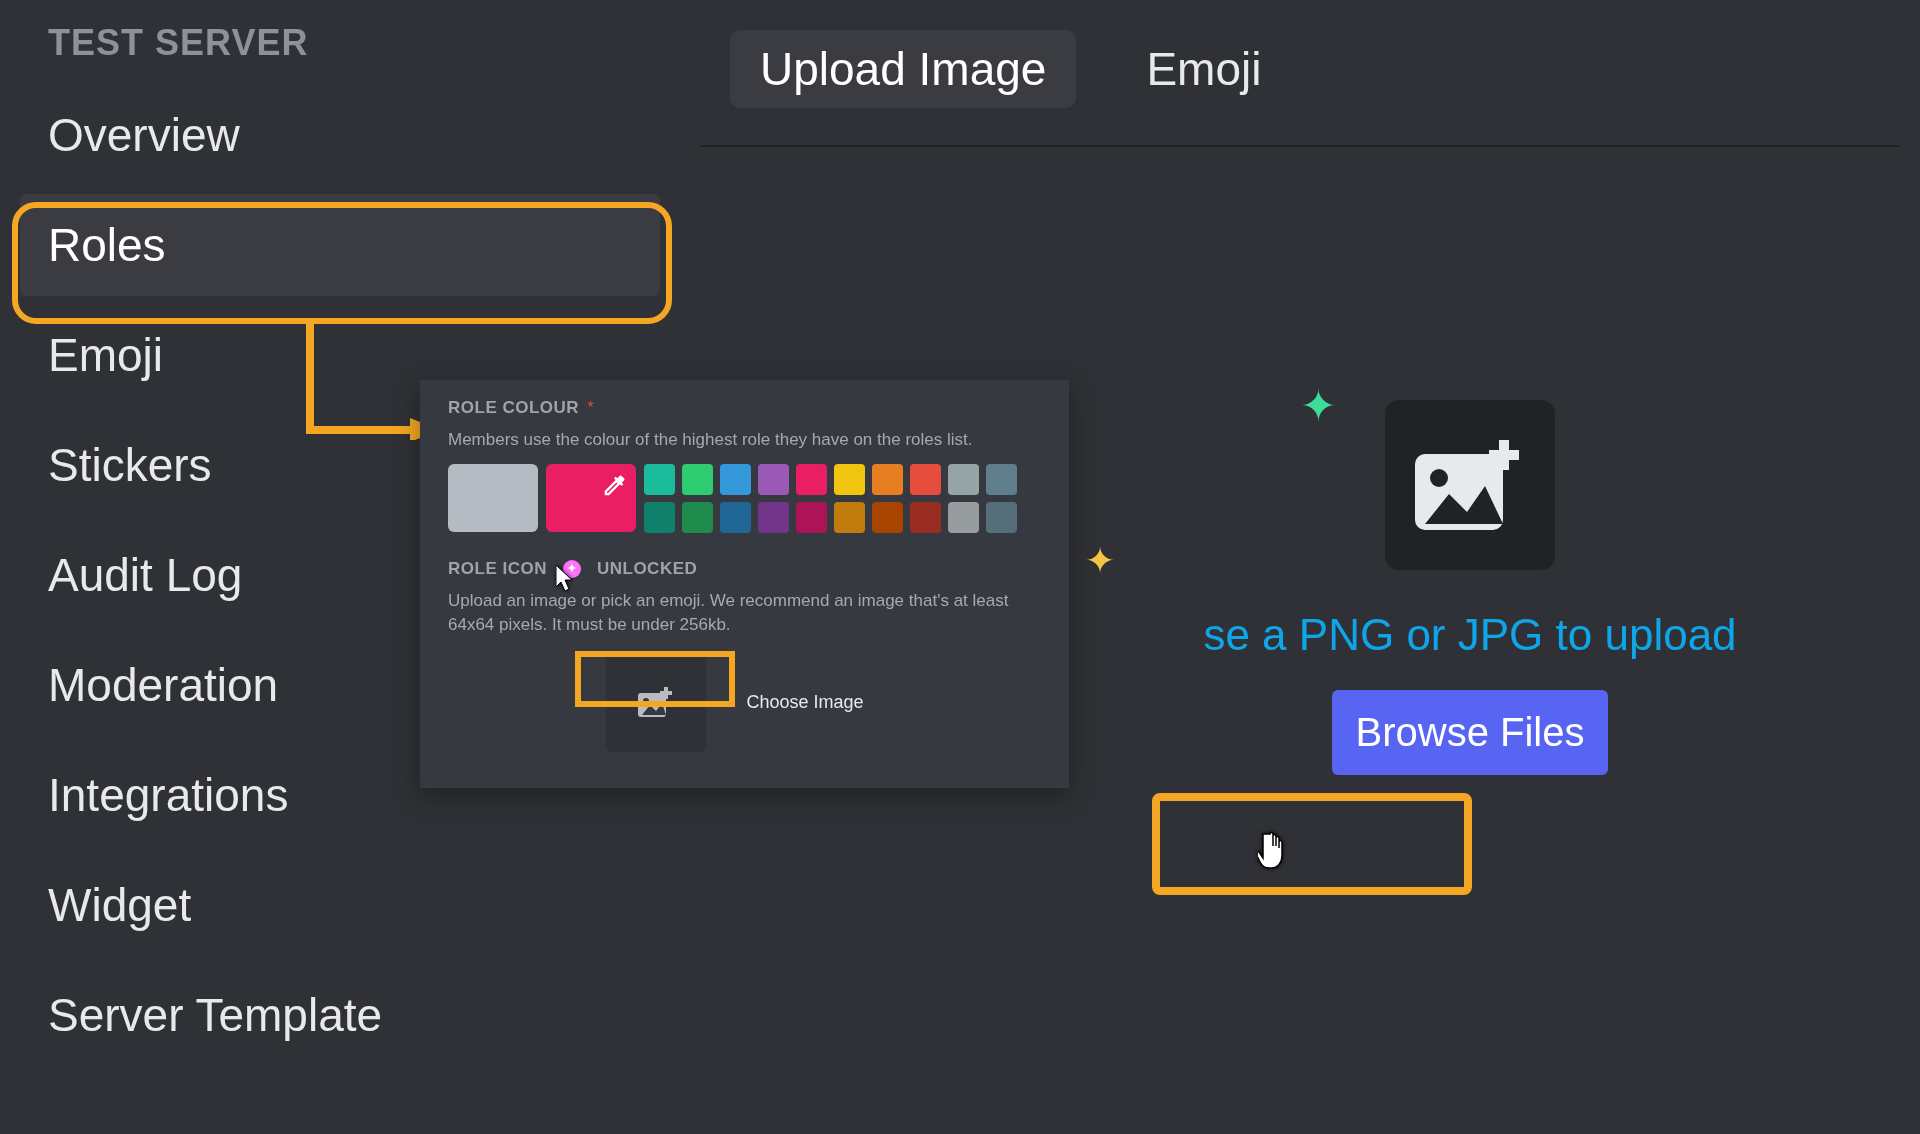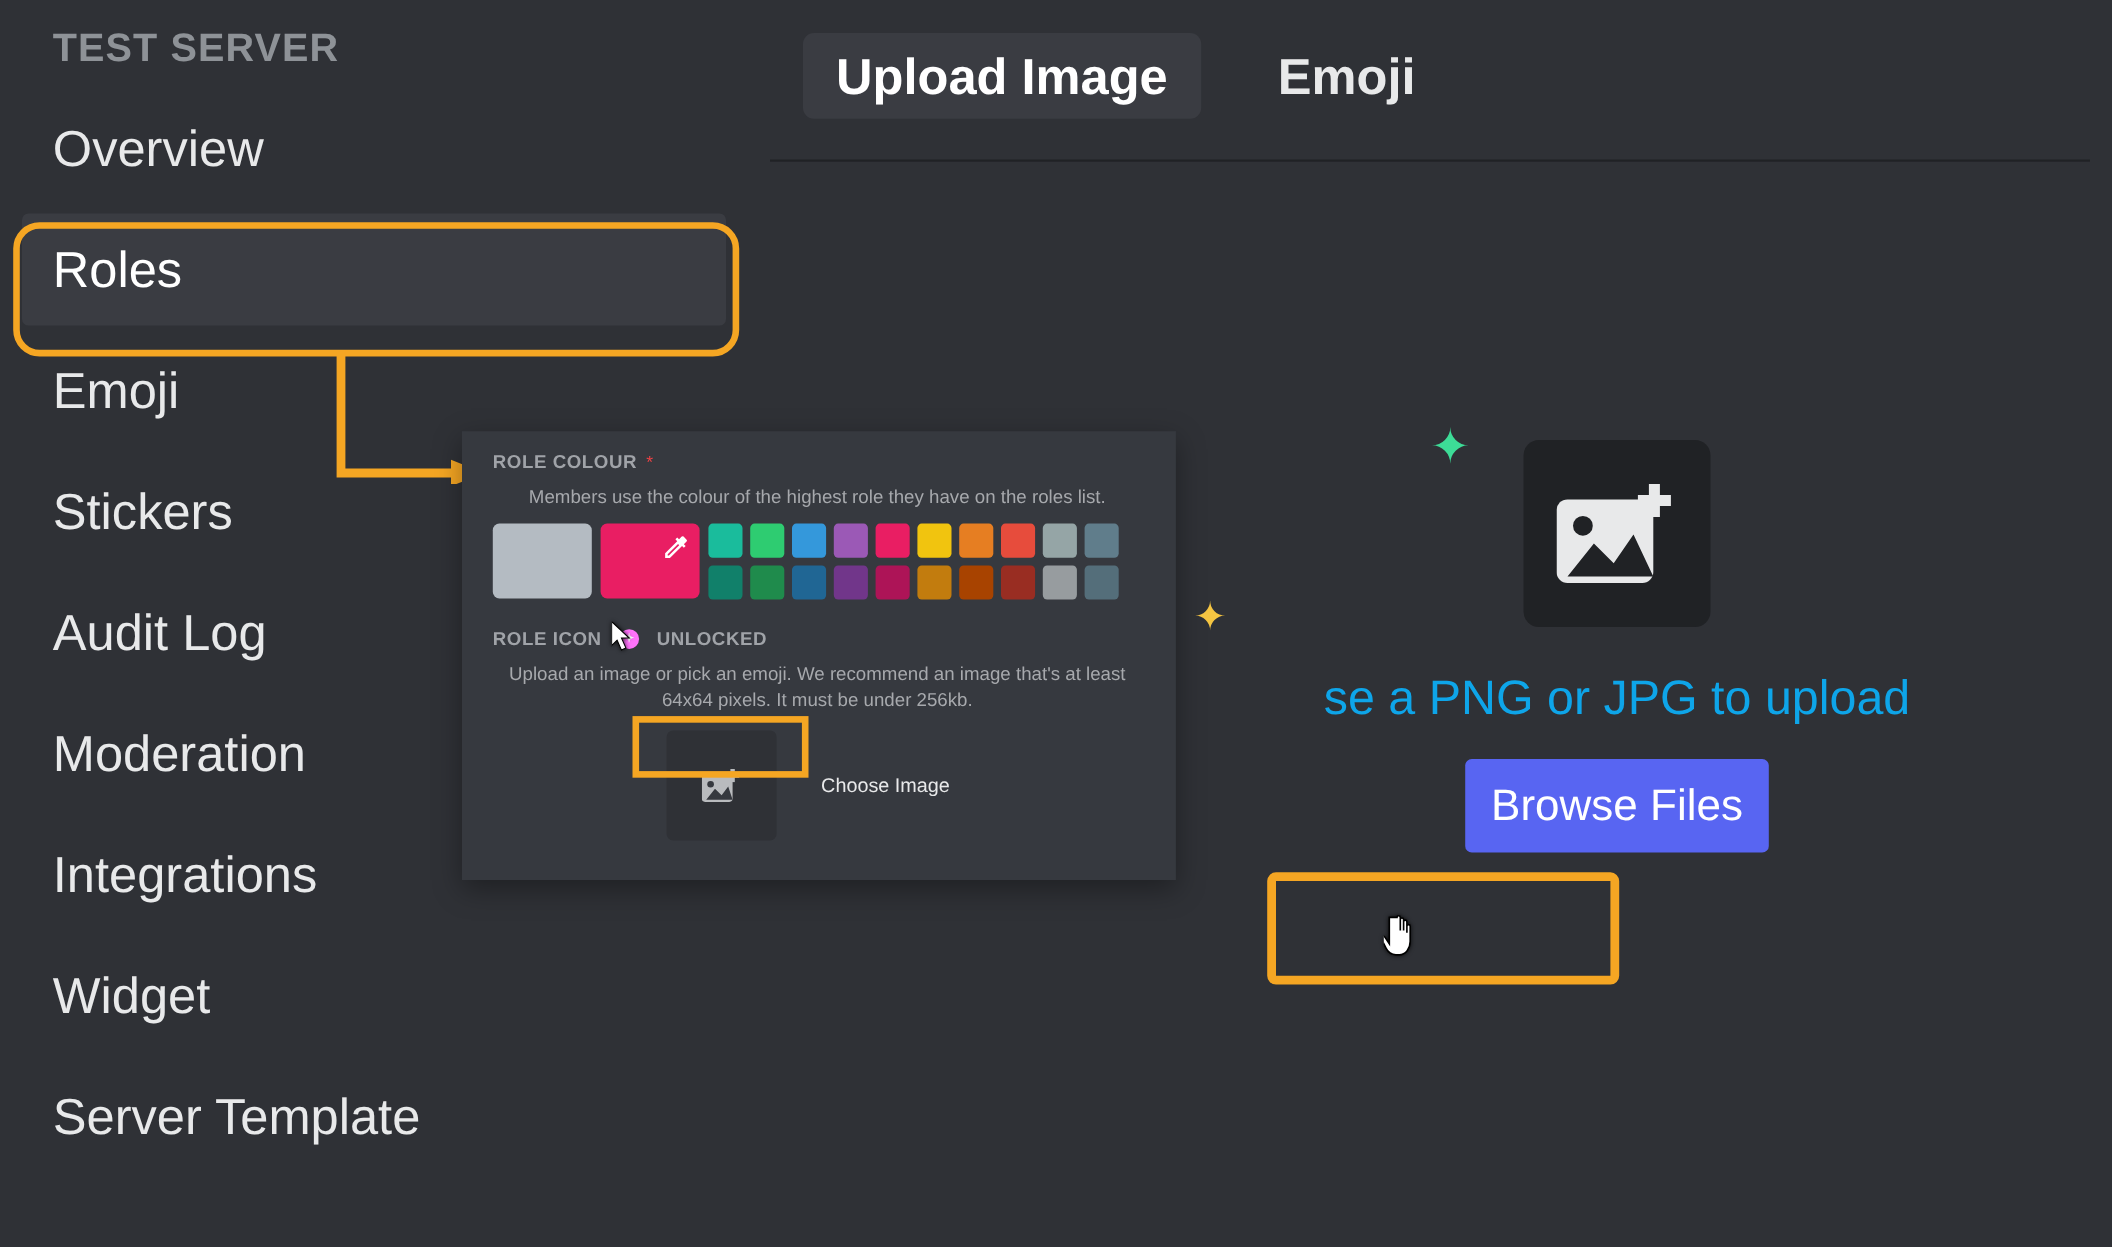--- a/index.html
+++ b/index.html
@@ -72,50 +72,49 @@
     display: flex;
     gap: 40px;
     align-items: center;
   }
   .tab {
     font-size: 46px;
     color: #e8e9ea;
     padding: 12px 30px;
     border-radius: 10px;
     cursor: pointer;
-    font-weight: 700;
+    font-weight: 400;
   }
   .tab.active {
     background: #3a3c42;
     color: #ffffff;
   }
 
   
   .popup {
     position: absolute;
     left: 420px;
-    top: 392px;
+    top: 380px;
     width: 649px;
     background: #36393f;
     padding: 18px 31px 36px 28px;
     box-shadow: 0 8px 24px rgba(0,0,0,0.35);
   }
   .popup .section-title {
     color: #a0a3a8;
     font-size: 17px;
     font-weight: 700;
     letter-spacing: .5px;
   }
   .popup .req { color: #ed4245; margin-left: 4px; }
   .popup .desc {
     color: #a7a9ad;
     font-size: 17px;
     margin-top: 10px;
     line-height: 1.4;
-    text-align: center;
   }
   .colour-row {
     display: flex;
     margin-top: 12px;
     gap: 8px;
   }
   .big-swatch {
     width: 90px;
     height: 68px;
     border-radius: 6px;

